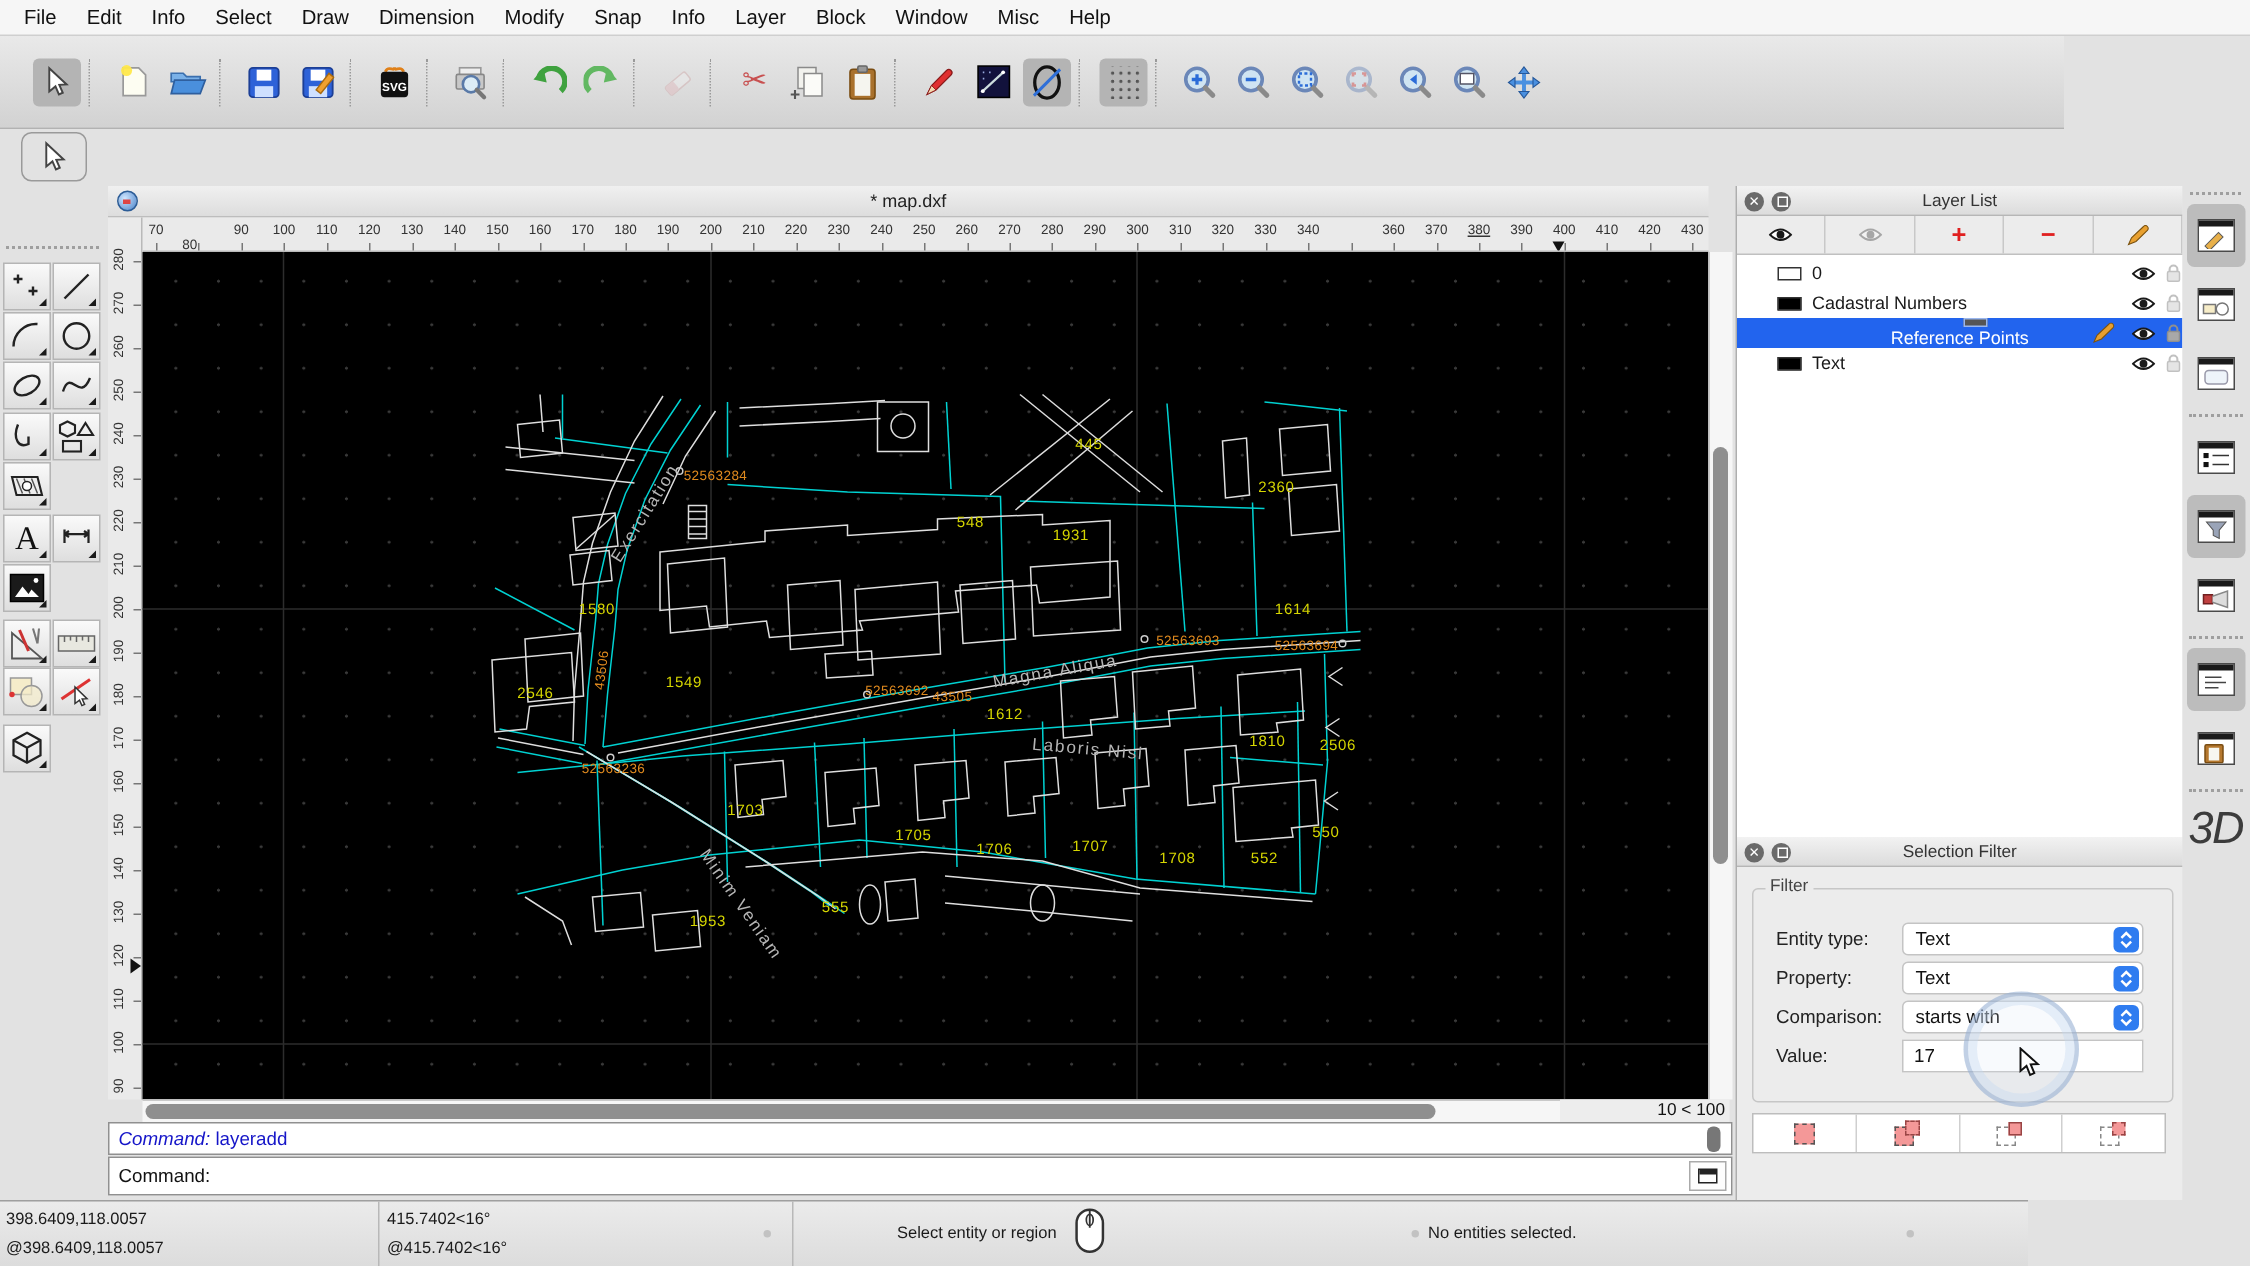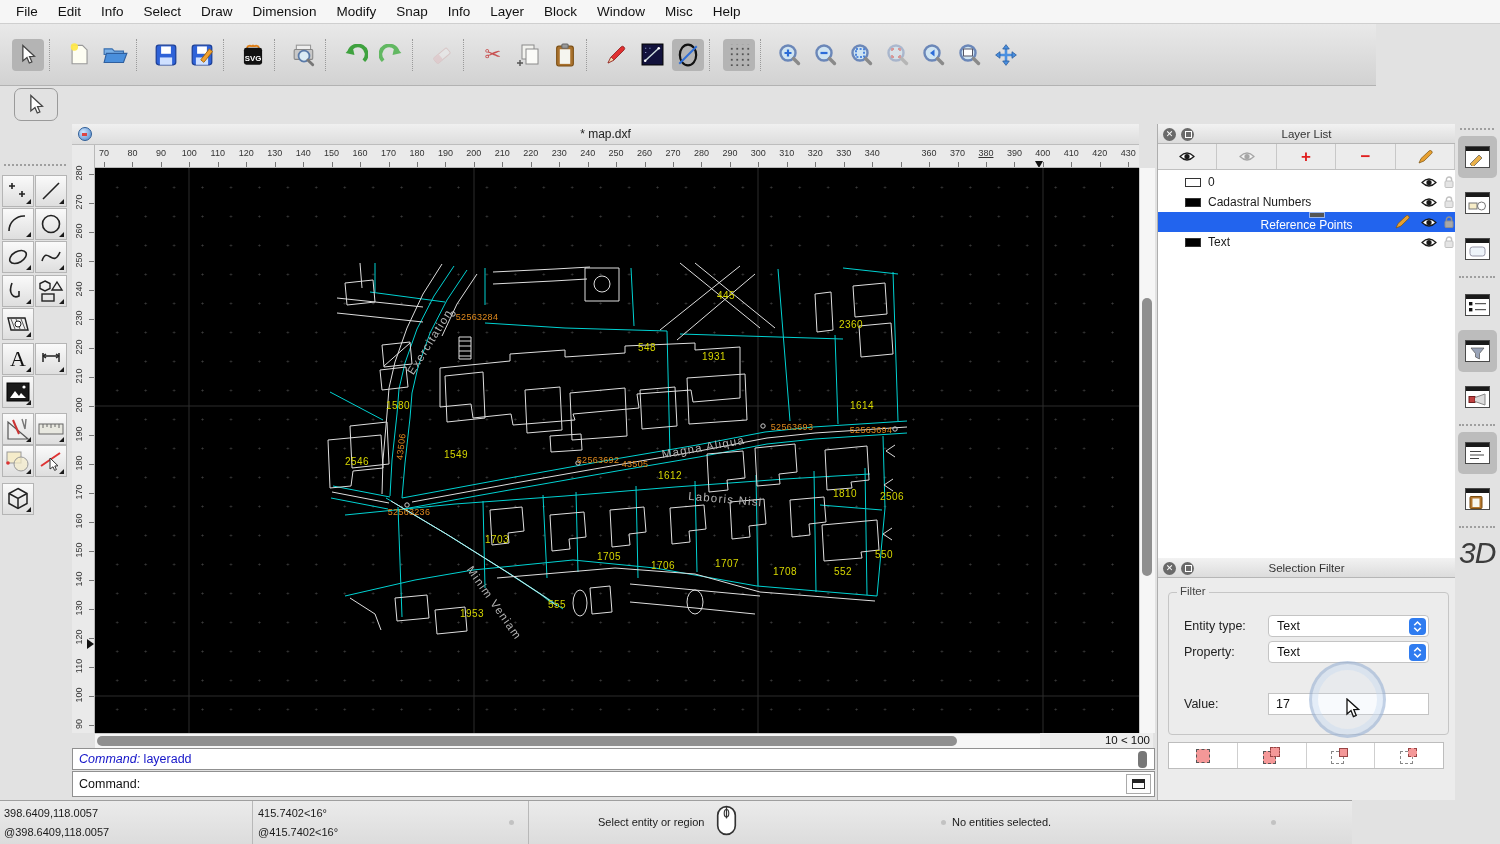--- a/index.html
+++ b/index.html
@@ -9,21 +9,21 @@
 
   
   #menubar { position:absolute; left:0; top:0; width:1500px; height:24px;
     background:#f6f6f6; border-bottom:1px solid #cfcfcf; display:flex; align-items:center;
     padding-left:6px; font-size:13.5px; color:#111; }
   .menu-item { padding:0 10px; line-height:24px; }
 
   
   #toolbar { position:absolute; left:0; top:24px; width:1376px; height:62px;
     background:linear-gradient(#e9e9e9,#d2d2d2); border-bottom:1px solid #b2b2b2;
-    display:flex; align-items:center; padding-left:10px; }
+    display:flex; align-items:center; padding-left:20px; }
   .tbtn { width:32px; height:32px; margin:0 2px; display:flex; align-items:center;
     justify-content:center; position:relative; border-radius:4px; }
   .tbtn.pressed { background:#b4b4b4; }
   .tbtn.disabled { opacity:.45; }
   .tsep { width:9px; height:32px; border-left:1px dotted #9a9a9a; margin:0 3px; }
   #subrow { position:absolute; left:0; top:86px; width:1500px; height:38px; background:#e2e2e2; }
   #pointer-btn { position:absolute; left:14px; top:2px; width:44px; height:33px;
     border:1.5px solid #9a9a9a; border-radius:7px; display:flex; align-items:center; justify-content:center; }
   .dots-h { border-top:2px dotted #9f9f9f; }
 
@@ -528,21 +528,21 @@
     </div>
   </div>
 
 <div id="doc-titlebar">
   <div id="doc-icon"></div>
   <div id="doc-title">* map.dxf</div>
 </div>
 <div id="hruler">
     <div class="rnum" style="left: -2px; top: 3px; width: 22px; text-align: center;">70</div>
     <div class="rtick" style="left: 9px; top: 17px; width: 1px; height: 6px;"></div>
-    <div class="rnum" style="left: 26.45px; top: 3px; width: 22px; text-align: center;">80</div>
+    <div class="rnum" style="left: 26.45px; top: 13px; width: 22px; ">80</div>
     <div class="rtick" style="left: 37.45px; top: 17px; width: 1px; height: 6px;"></div>
     <div class="rnum" style="left: 54.9px; top: 3px; width: 22px; text-align: center;">90</div>
     <div class="rtick" style="left: 65.9px; top: 17px; width: 1px; height: 6px;"></div>
     <div class="rnum" style="left: 83.35px; top: 3px; width: 22px; text-align: center;">100</div>
     <div class="rtick" style="left: 94.35px; top: 17px; width: 1px; height: 6px;"></div>
     <div class="rnum" style="left: 111.8px; top: 3px; width: 22px; text-align: center;">110</div>
     <div class="rtick" style="left: 122.8px; top: 17px; width: 1px; height: 6px;"></div>
     <div class="rnum" style="left: 140.25px; top: 3px; width: 22px; text-align: center;">120</div>
     <div class="rtick" style="left: 151.25px; top: 17px; width: 1px; height: 6px;"></div>
     <div class="rnum" style="left: 168.7px; top: 3px; width: 22px; text-align: center;">130</div>
@@ -963,20 +963,31 @@
     <span class="f-label">Property:</span>
     <div class="f-select">
       <span class="f-value">Text</span>
       <span class="stepper">
           <svg width="13" height="13" viewBox="0 0 16 16">
             <path d="M4,6.5 8,2.5 12,6.5 M4,9.5 8,13.5 12,9.5" stroke="#fff" stroke-width="2" fill="none"></path>
           </svg>
         </span>
     </div>
   </div>
+  <div class="f-row" style="top:543px">
+    <span class="f-label">Comparison:</span>
+    <div class="f-select">
+      <span class="f-value">starts with</span>
+      <span class="stepper">
+          <svg width="13" height="13" viewBox="0 0 16 16">
+            <path d="M4,6.5 8,2.5 12,6.5 M4,9.5 8,13.5 12,9.5" stroke="#fff" stroke-width="2" fill="none"></path>
+          </svg>
+        </span>
+    </div>
+  </div>
   <div class="f-row" style="top:569px">
     <span class="f-label">Value:</span>
     <input class="f-input" value="17" style="">
   </div>
   <div id="filter-actions">
       <div class="fa-btn">
         <div style="position: relative; width: 20px; height: 20px;">
           <div class="fsq" style="position: absolute; left: 3px; top: 3px; width: 14px; height: 14px;"></div>
         </div>
       </div>

